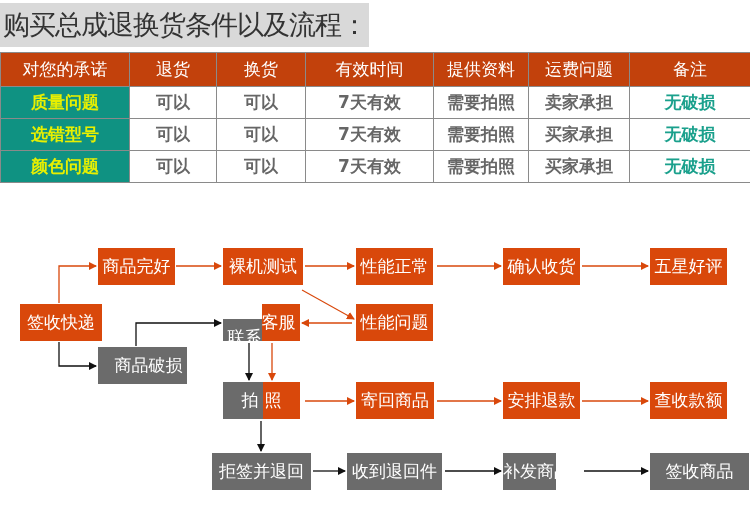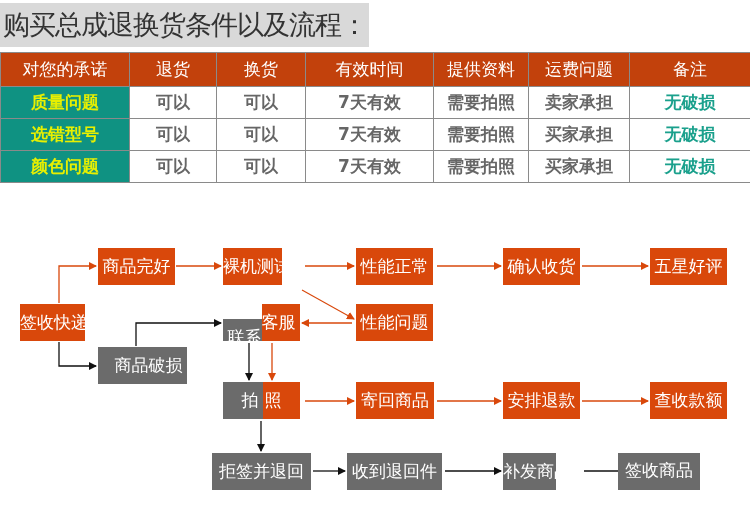--- a/index.html
+++ b/index.html
@@ -116,23 +116,23 @@
 
   <path d="M261,421 V451" stroke="#111" stroke-width="1.3" fill="none" marker-end="url(#ab)"></path>
 
   <path d="M313,471 H345" stroke="#111" stroke-width="1.3" fill="none" marker-end="url(#ab)"></path>
 
   <path d="M445,471 H501" stroke="#111" stroke-width="1.3" fill="none" marker-end="url(#ab)"></path>
 
   <path d="M584,471 H648" stroke="#111" stroke-width="1.3" fill="none" marker-end="url(#ab)"></path>
 </svg>
 
-<div class="box orange" style="left:20px;top:304px;width:65px;">签收快递</div>
+<div class="box orange" style="left:20px;top:304px;width:82px;">签收快递</div>
 <div class="box orange" style="left:98px;top:248px;width:77px;">商品完好</div>
-<div class="box orange" style="left:223px;top:248px;width:59px;">裸机测试</div>
+<div class="box orange" style="left:223px;top:248px;width:80px;">裸机测试</div>
 <div class="box orange" style="left:356px;top:248px;width:77px;">性能正常</div>
 <div class="box orange" style="left:503px;top:248px;width:77px;">确认收货</div>
 <div class="box orange" style="left:650px;top:248px;width:77px;">五星好评</div>
 <div class="box orange" style="left:356px;top:304px;width:77px;">性能问题</div>
 <div class="box gray" style="left:98px;top:347px;width:77px;padding-left:12px;">商品破损</div>
 
 <div class="box split" style="left:223px;top:304px;width:77px;">
   <span class="gray" style="text-align:right;margin-top:15px;">联系</span>
   <span class="orange" style="text-align:left;">客服</span>
 </div>
@@ -141,13 +141,13 @@
   <span class="orange" style="text-align:left;padding-left:2px;">照</span>
 </div>
 
 <div class="box orange" style="left:356px;top:382px;width:78px;">寄回商品</div>
 <div class="box orange" style="left:503px;top:382px;width:77px;">安排退款</div>
 <div class="box orange" style="left:650px;top:382px;width:77px;">查收款额</div>
 
 <div class="box gray" style="left:212px;top:453px;width:99px;">拒签并退回</div>
 <div class="box gray" style="left:347px;top:453px;width:95px;">收到退回件</div>
 <div class="box gray" style="left:503px;top:453px;width:53px;">补发商品</div>
-<div class="box gray" style="left:618px;top:453px;width:82px;font-family:Liberation Mono, monospace;">签收商品</div>
+<div class="box gray" style="left:650px;top:453px;width:99px;">签收商品</div>
 
 </body></html>

